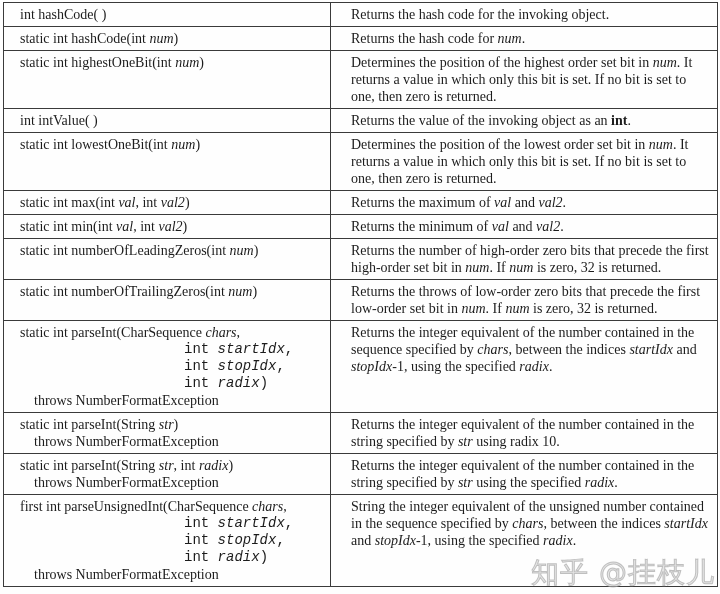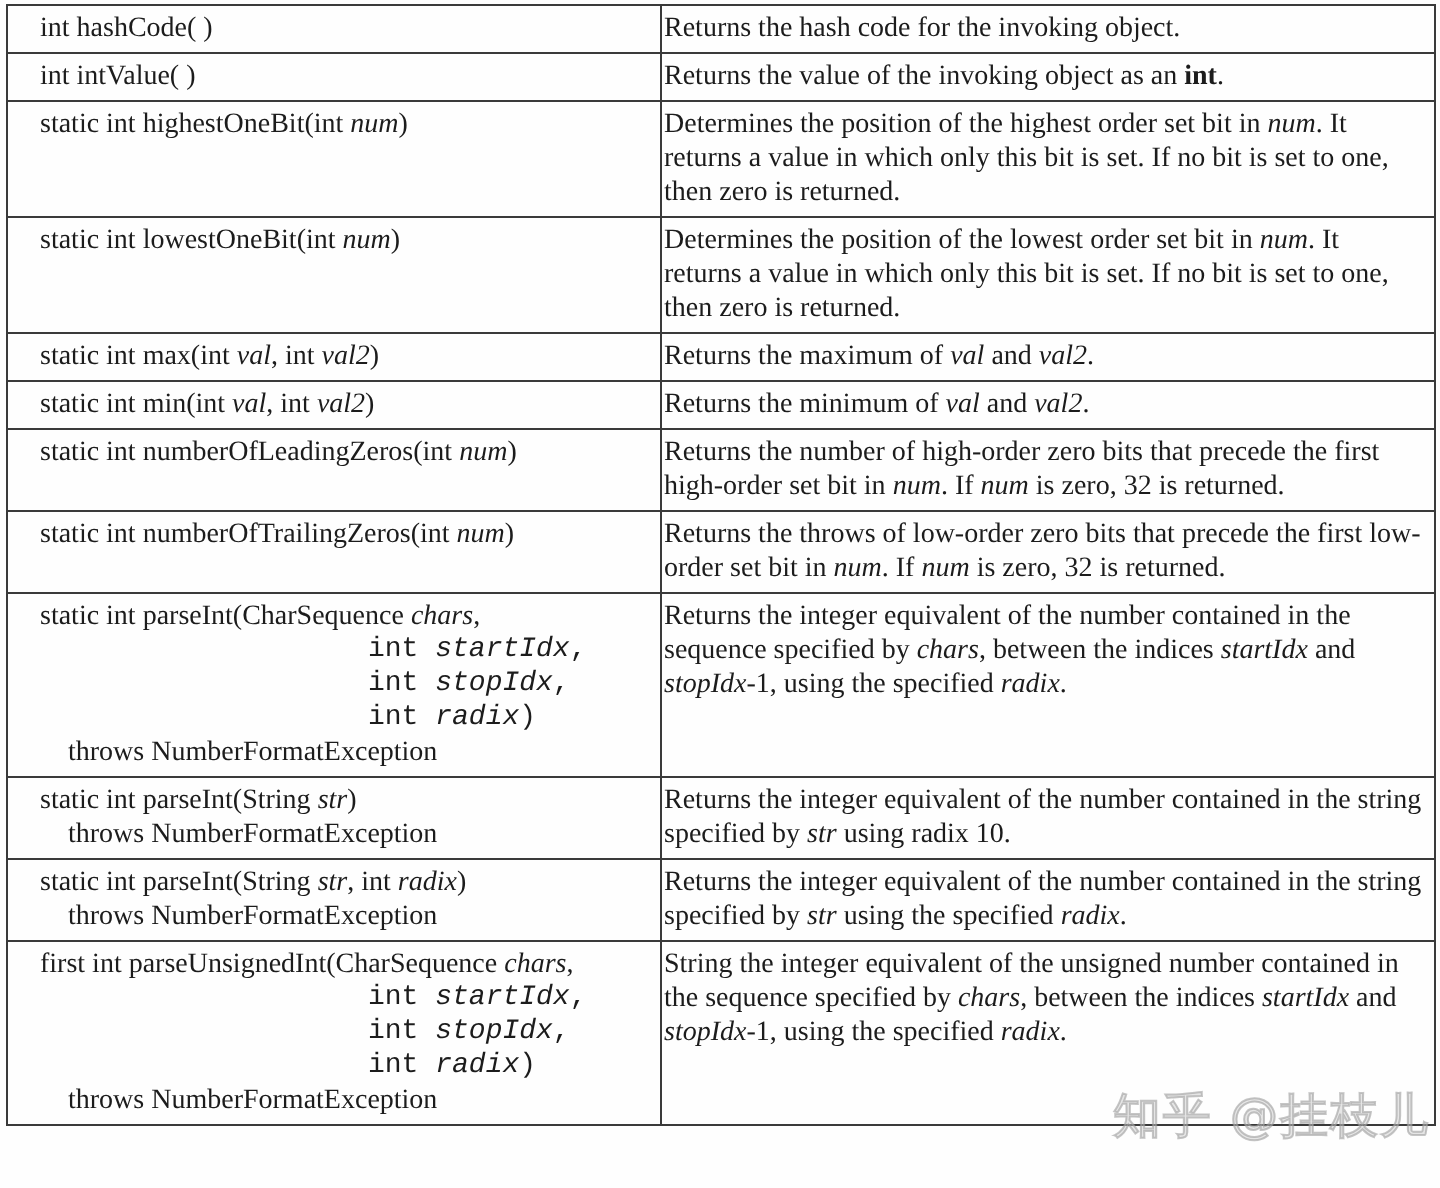--- a/index.html
+++ b/index.html
@@ -20,31 +20,31 @@
   .col-method { width: 327px; }
   .col-desc   { width: 387px; }
   td {
     border: 1.5px solid #3a3a3a;
     vertical-align: top;
     font-size: 14px;
     line-height: 17px;
     color: #1c1c1c;
     padding: 3px 6px 3px 16px;
   }
-  td.desc { padding: 3px 6px 3px 1px; }
+  td.desc { padding: 3px 6px 3px 20px; }
   .line { white-space: nowrap; }
   .line.indent-1 { padding-left: 14px; }
   .line.indent-2 { padding-left: 164px; font-family: Liberation Mono, monospace; }
   .it { font-style: italic; }
   .bd { font-weight: 700; }
   .watermark {
     position: absolute;
-    right: 5px; bottom: 20px;
+    right: 5px; bottom: 2px;
     font-family: "DejaVu Sans", sans-serif;
-    font-size: 24px;
+    font-size: 28px;
     letter-spacing: 1px;
     color: rgba(200, 200, 200, 0.45);
     -webkit-text-stroke: 1px rgba(158, 158, 158, 0.6);
     pointer-events: none;
   }
 </style>
 </head>
 <body>
 
 <div class="page">
@@ -55,29 +55,35 @@
     </colgroup>
     <tbody>
         <tr>
           <td class="method">
             <div class="line indent-0"><span>int hashCode( )</span></div>
           </td>
           <td class="desc"><span>Returns the hash code for the invoking object.</span></td>
         </tr>
         <tr>
           <td class="method">
-            <div class="line indent-0"><span>int intValue( )</span></div>
+            <div class="line indent-0"><span>static int hashCode(int </span><span class="it">num</span><span>)</span></div>
           </td>
-          <td class="desc"><span>Returns the value of the invoking object as an </span><span class="bd">int</span><span>.</span></td>
+          <td class="desc"><span>Returns the hash code for </span><span class="it">num</span><span>.</span></td>
         </tr>
         <tr>
           <td class="method">
             <div class="line indent-0"><span>static int highestOneBit(int </span><span class="it">num</span><span>)</span></div>
           </td>
           <td class="desc"><span>Determines the position of the highest order set bit in </span><span class="it">num</span><span>. It returns a value in which only this bit is set. If no bit is set to one, then zero is returned.</span></td>
+        </tr>
+        <tr>
+          <td class="method">
+            <div class="line indent-0"><span>int intValue( )</span></div>
+          </td>
+          <td class="desc"><span>Returns the value of the invoking object as an </span><span class="bd">int</span><span>.</span></td>
         </tr>
         <tr>
           <td class="method">
             <div class="line indent-0"><span>static int lowestOneBit(int </span><span class="it">num</span><span>)</span></div>
           </td>
           <td class="desc"><span>Determines the position of the lowest order set bit in </span><span class="it">num</span><span>. It returns a value in which only this bit is set. If no bit is set to one, then zero is returned.</span></td>
         </tr>
         <tr>
           <td class="method">
             <div class="line indent-0"><span>static int max(int </span><span class="it">val</span><span>, int </span><span class="it">val2</span><span>)</span></div>

